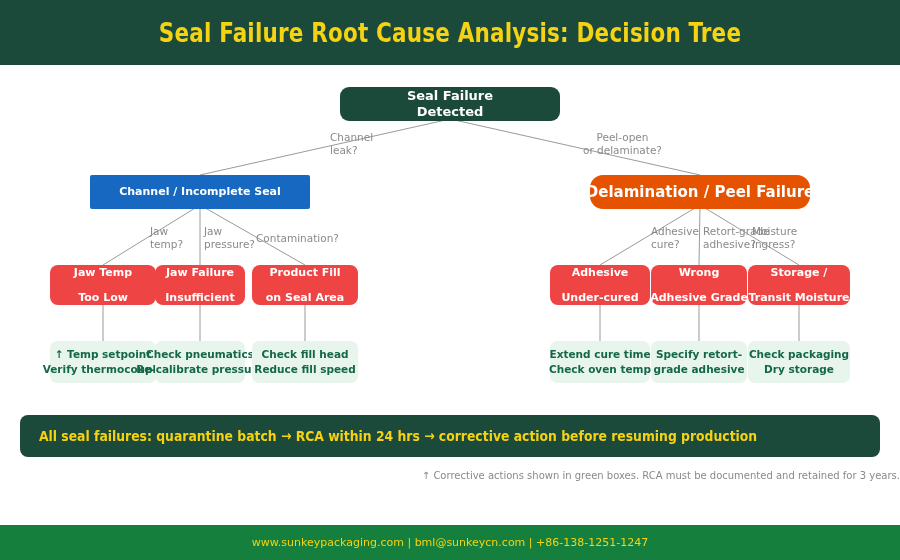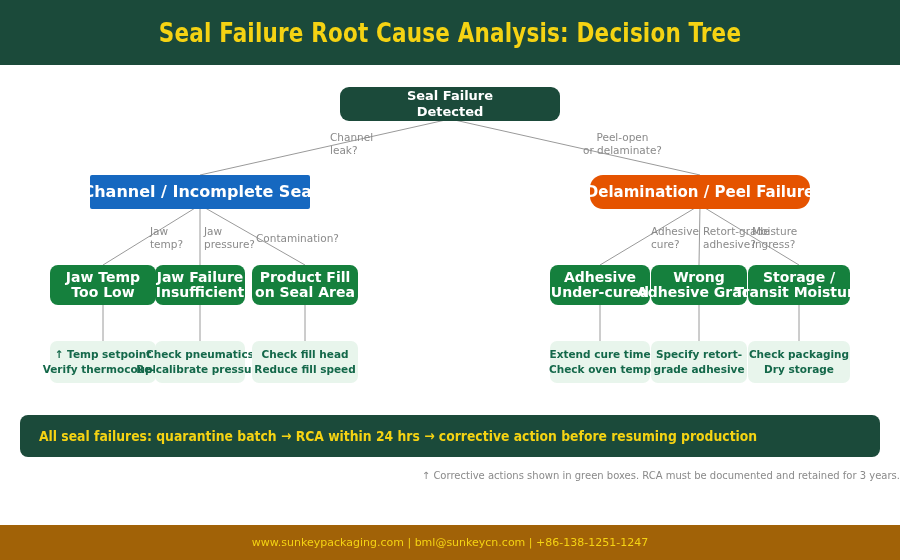--- a/index.html
+++ b/index.html
@@ -75,38 +75,39 @@
     border-radius: 9px;
     font-weight: bold;
     font-size: 13px;
     line-height: 16px;
   }
   .node-blue {
     background: #1668c0;
     color: #ffffff;
     border-radius: 2px;
     font-weight: bold;
-    font-size: 16px;
+    font-size: 11px;
     line-height: 16px;
   }
   .node-orange {
     background: #e55300;
     color: #ffffff;
     border-radius: 13px;
     font-weight: bold;
     font-size: 15px;
     line-height: 16px;
   }
   .node-red {
-    background: #15803d;
+    background: #ef4444;
     color: #ffffff;
     border-radius: 8px;
     font-weight: bold;
-    font-size: 14px;
+    font-size: 11px;
     line-height: 15px;
+    justify-content: space-between;
   }
   .node-green {
     background: #e8f5ec;
     color: #14684a;
     border-radius: 7px;
     font-weight: bold;
     font-size: 10.5px;
     line-height: 15px;
   }
 
@@ -146,21 +147,21 @@
     color: #8a8a8a;
     font-size: 10px;
     white-space: nowrap;
   }
 
   
   #footer {
     position: absolute;
     left: 0; top: 525px;
     width: 900px; height: 35px;
-    background: #a16207;
+    background: #15803d;
     display: flex;
     align-items: center;
     justify-content: center;
   }
   #footer-text {
     color: #f5d313;
     font-size: 11px;
     white-space: nowrap;
   }
 </style>

